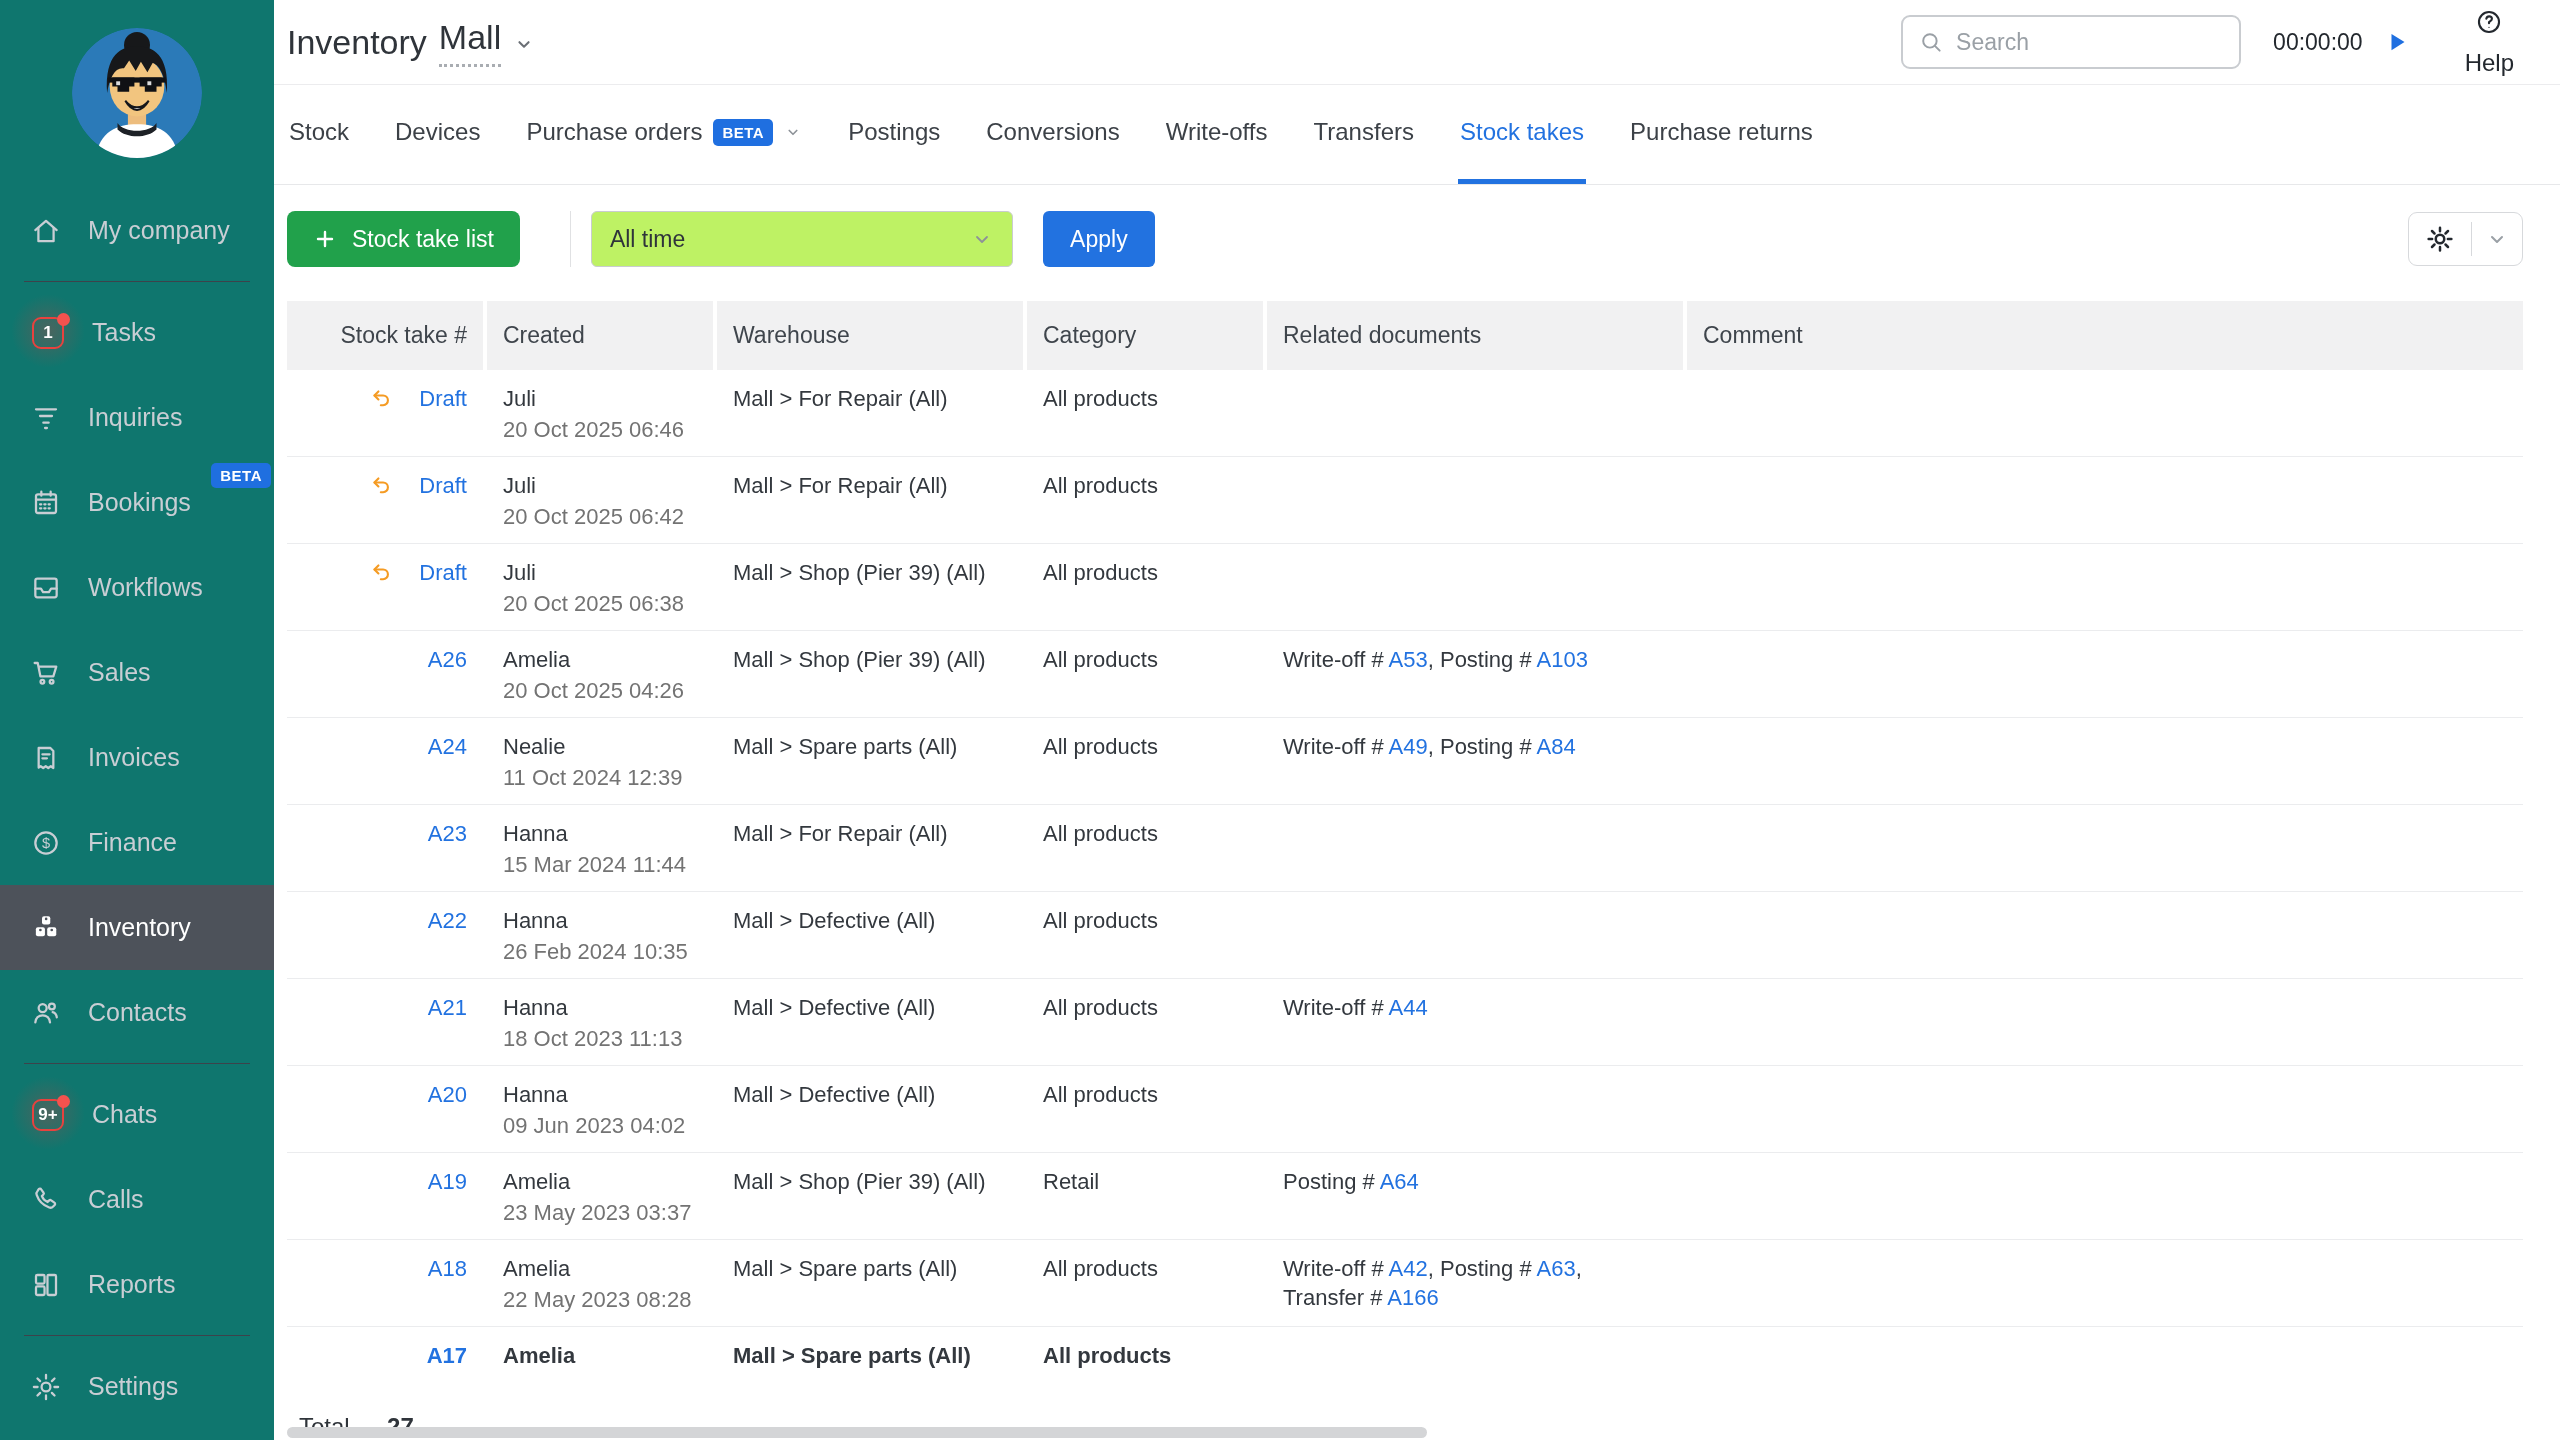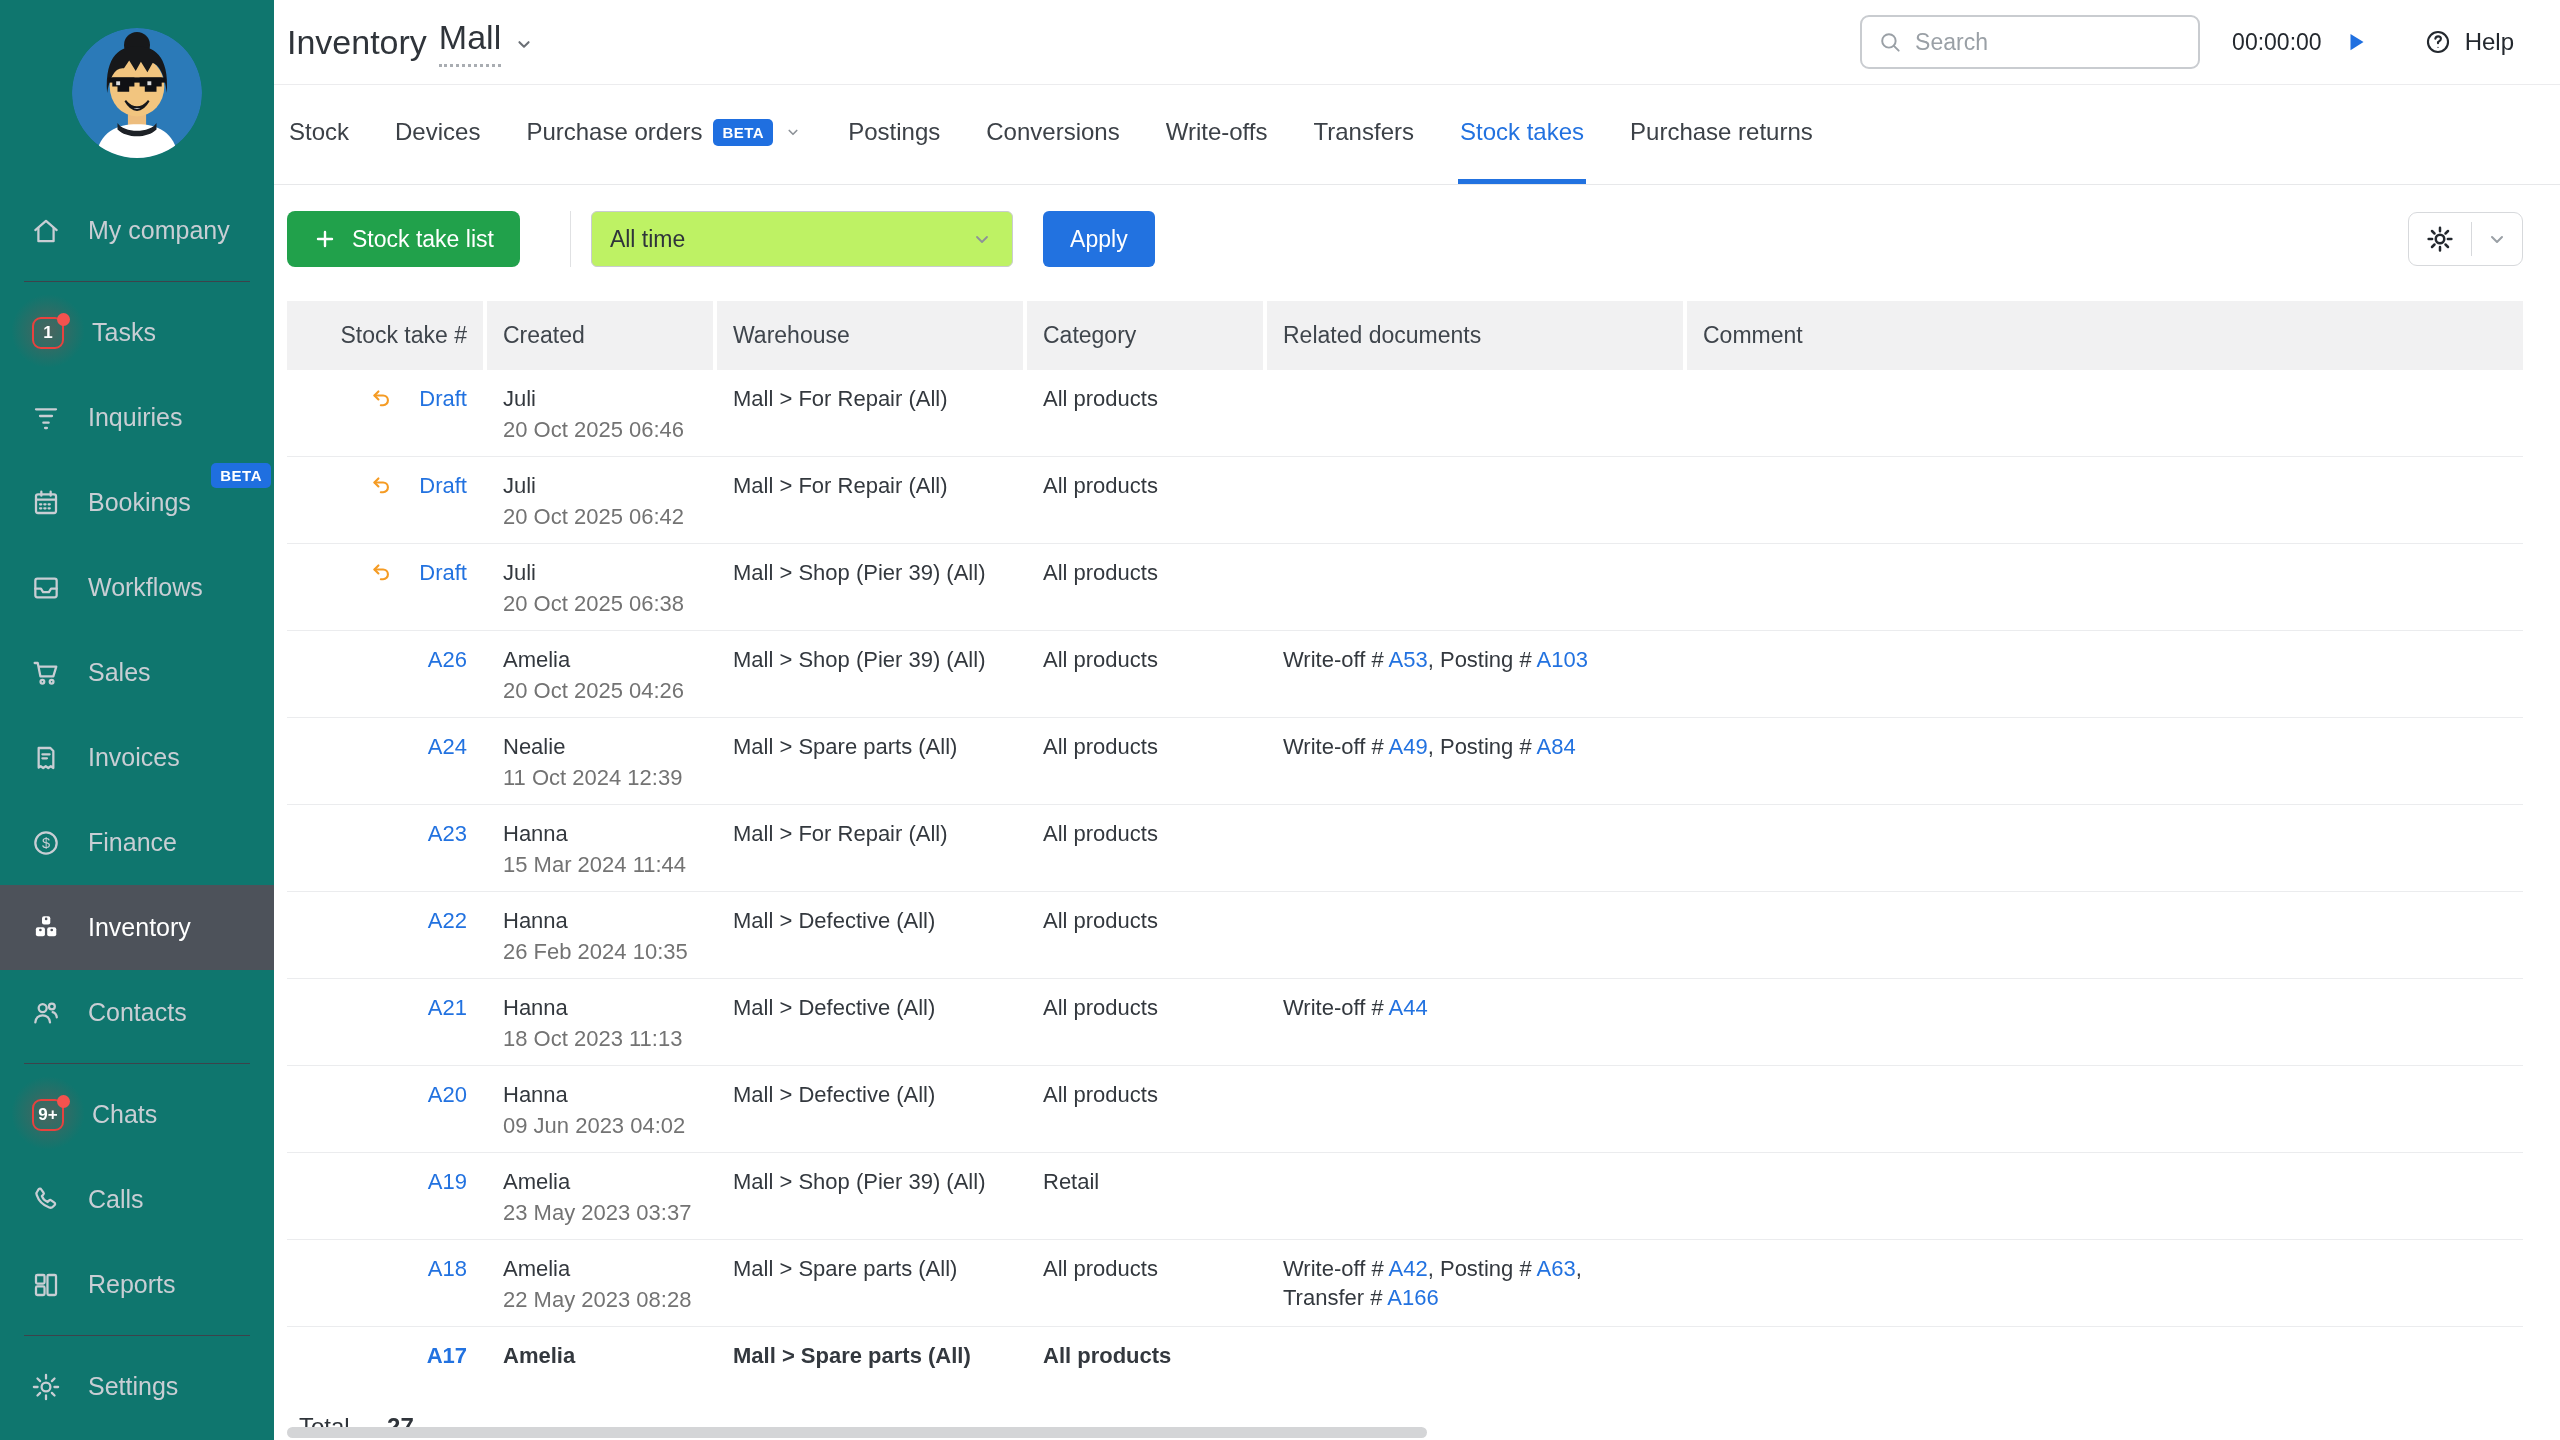--- a/index.html
+++ b/index.html
@@ -36,21 +36,21 @@
   .workspace { border-bottom:3px dotted #a9adb2; padding-bottom:7px; cursor:pointer; }
   .title-chev { color:#6a6f75; margin-top:4px; cursor:pointer; }
   .topbar-right { margin-left:auto; display:flex; align-items:center; }
   .search-box { width:340px; height:54px; border:2px solid #c9ccd0; border-radius:9px;
     display:flex; align-items:center; padding:0 15px; gap:12px; color:#9aa0a6; background:#fff; }
   .search-box input { border:none; outline:none; width:100%; font-size:23px; color:#33383e;
     font-family:"Liberation Sans",sans-serif; background:transparent; }
   .search-box input::placeholder { color:#9aa0a6; }
   .timer { margin-left:32px; font-size:23px; color:#23282e; }
   .play-btn { margin-left:22px; cursor:pointer; }
-  .help { margin-left:54px; display:flex; align-items:center; gap:13px; font-size:24px; color:#23282e; cursor:pointer; }
+  .help { margin-left:54px; display:flex; align-items:center; gap:13px; font-size:24px; color:#23282e; cursor:pointer;flex-direction:column; }
 
   .tabbar { height:100px; border-bottom:1px solid #e7e8ea; display:flex; gap:42px;
     padding-left:26px; align-items:stretch; background:#fff; }
   .tab { display:flex; align-items:center; gap:11px; font-size:24px; color:#3c4147;
     border-bottom:5px solid transparent; padding:0 2px; cursor:pointer; white-space:nowrap; }
   .tab.active { color:#2272e0; border-bottom-color:#2272e0; }
   .beta-badge-inline { background:#1f6fe0; color:#fff; font-size:15px; font-weight:bold;
     padding:5px 9px; border-radius:5px; letter-spacing:.5px; }
   .tab-chev { color:#8d9298; }
 
@@ -523,20 +523,21 @@
           <div class="trow">
             <div class="td c-id">
               <span class="link">A19</span>
             </div>
             <div class="td">
               <div class="created-name">Amelia</div>
               <div class="created-date">23 May 2023 03:37</div>
             </div>
             <div class="td">Mall &gt; Shop (Pier 39) (All)</div>
             <div class="td">Retail</div>
+            <div class="td"><span>Posting # </span><span class="link">A64</span></div>
             <div class="td"></div>
           </div>
           <div class="trow">
             <div class="td c-id">
               <span class="link">A18</span>
             </div>
             <div class="td">
               <div class="created-name">Amelia</div>
               <div class="created-date">22 May 2023 08:28</div>
             </div>

